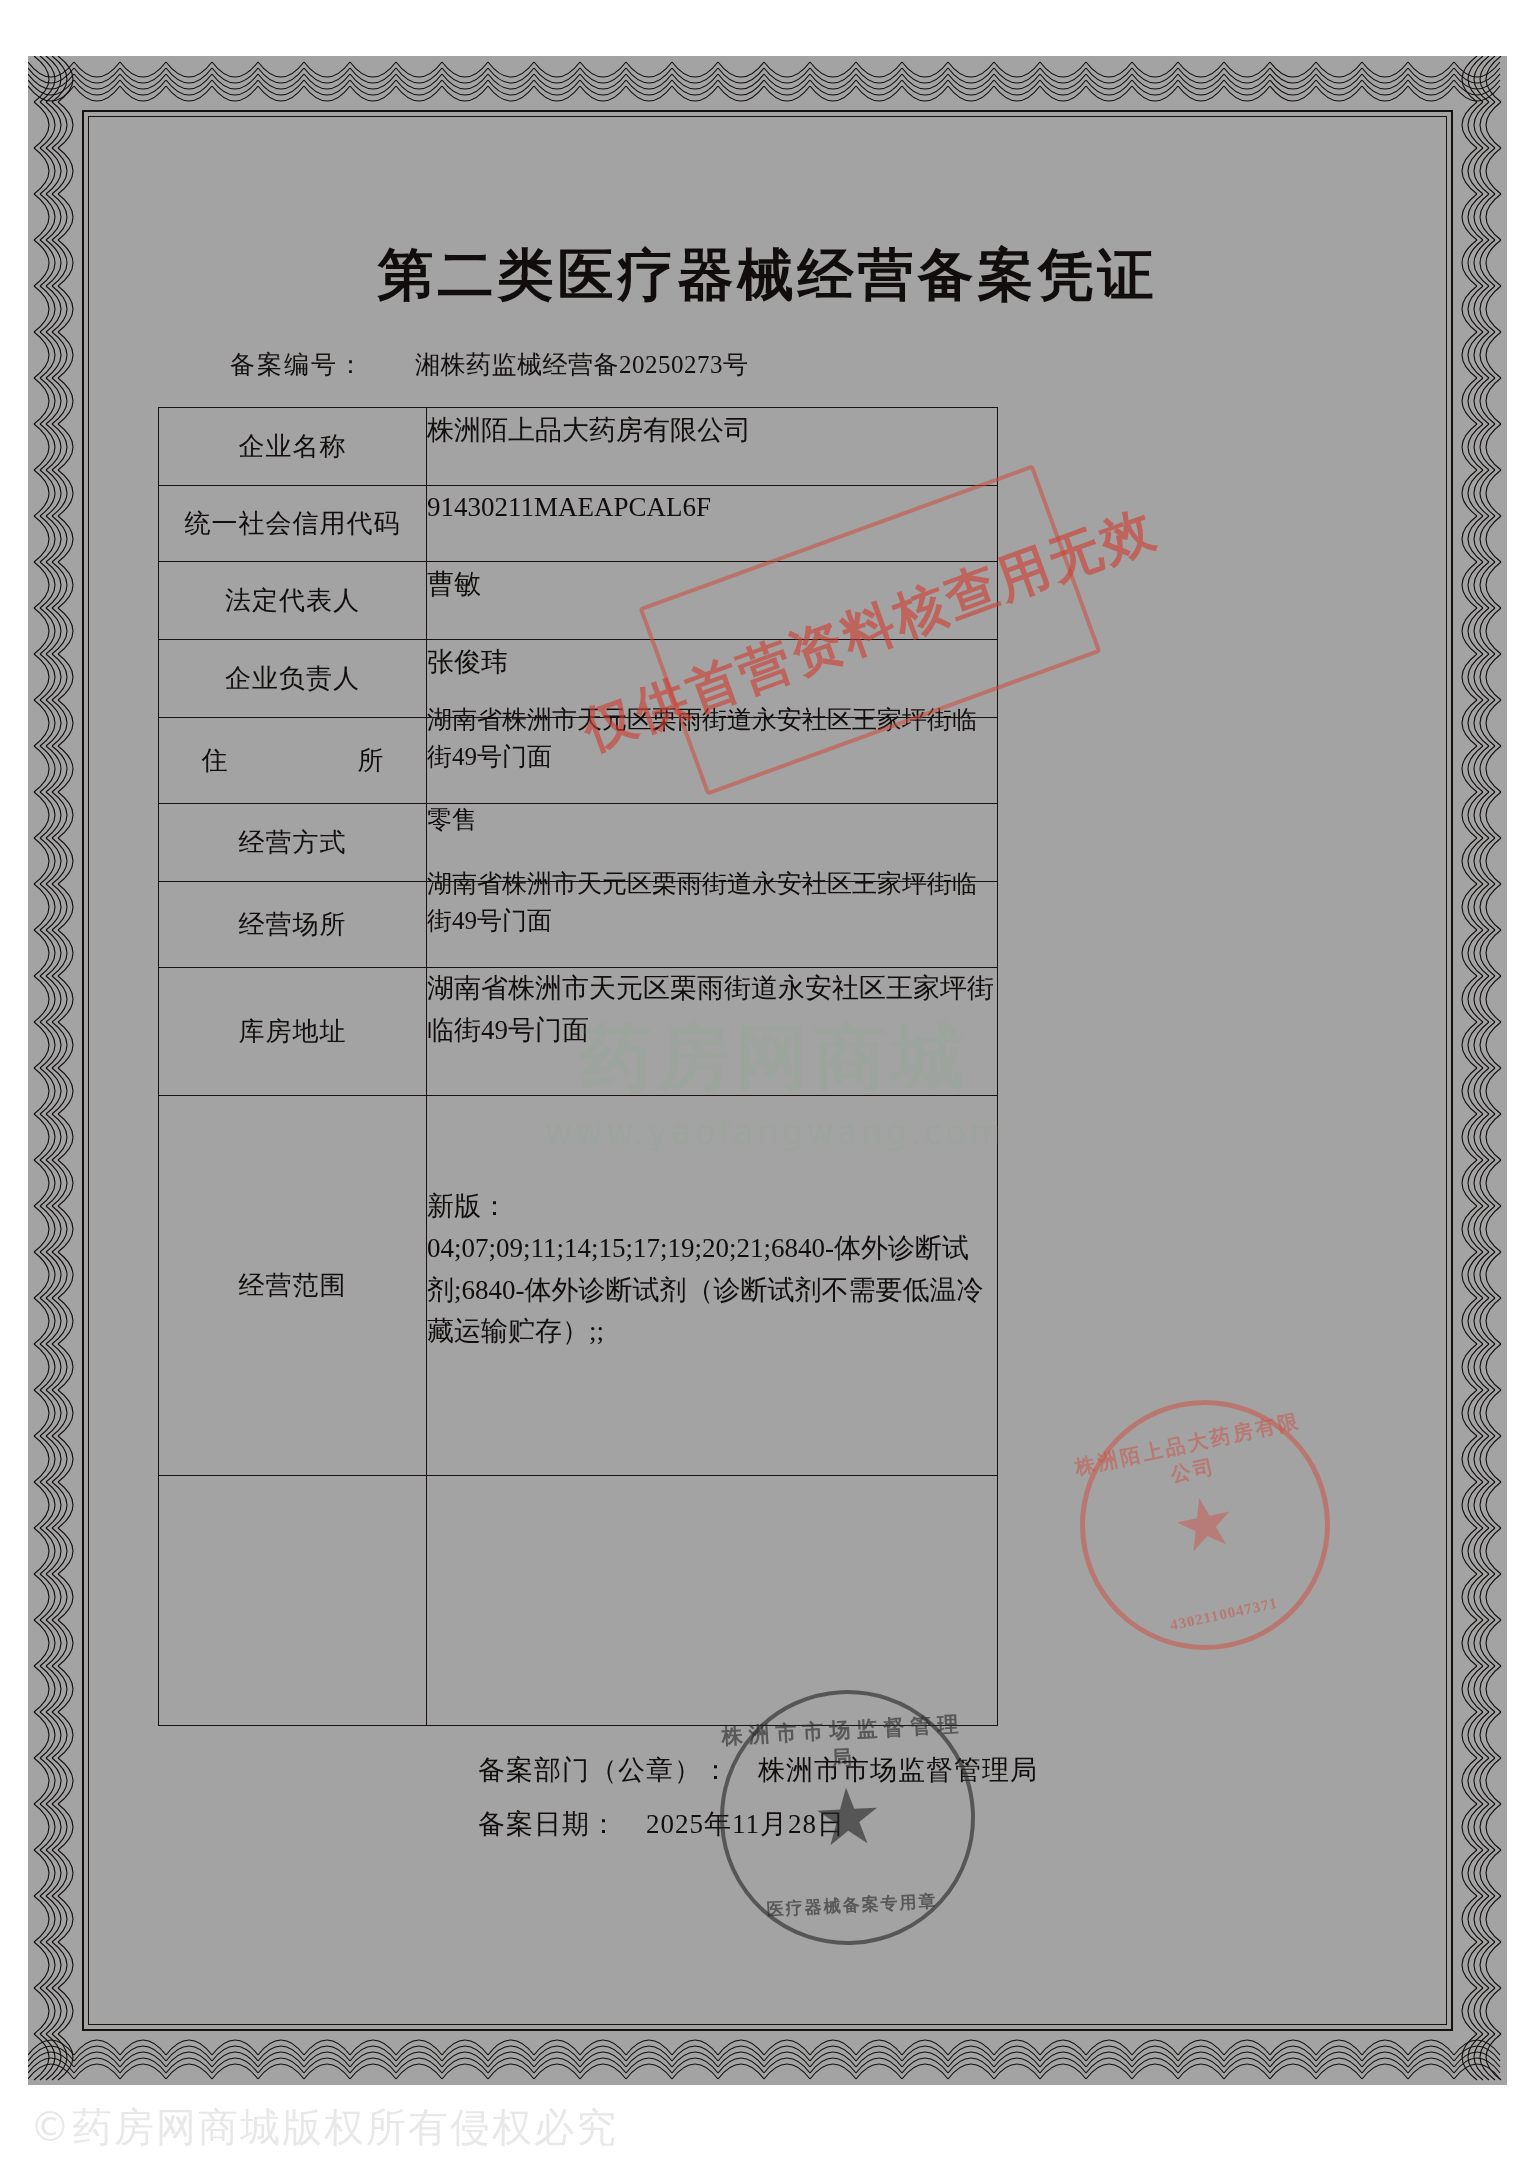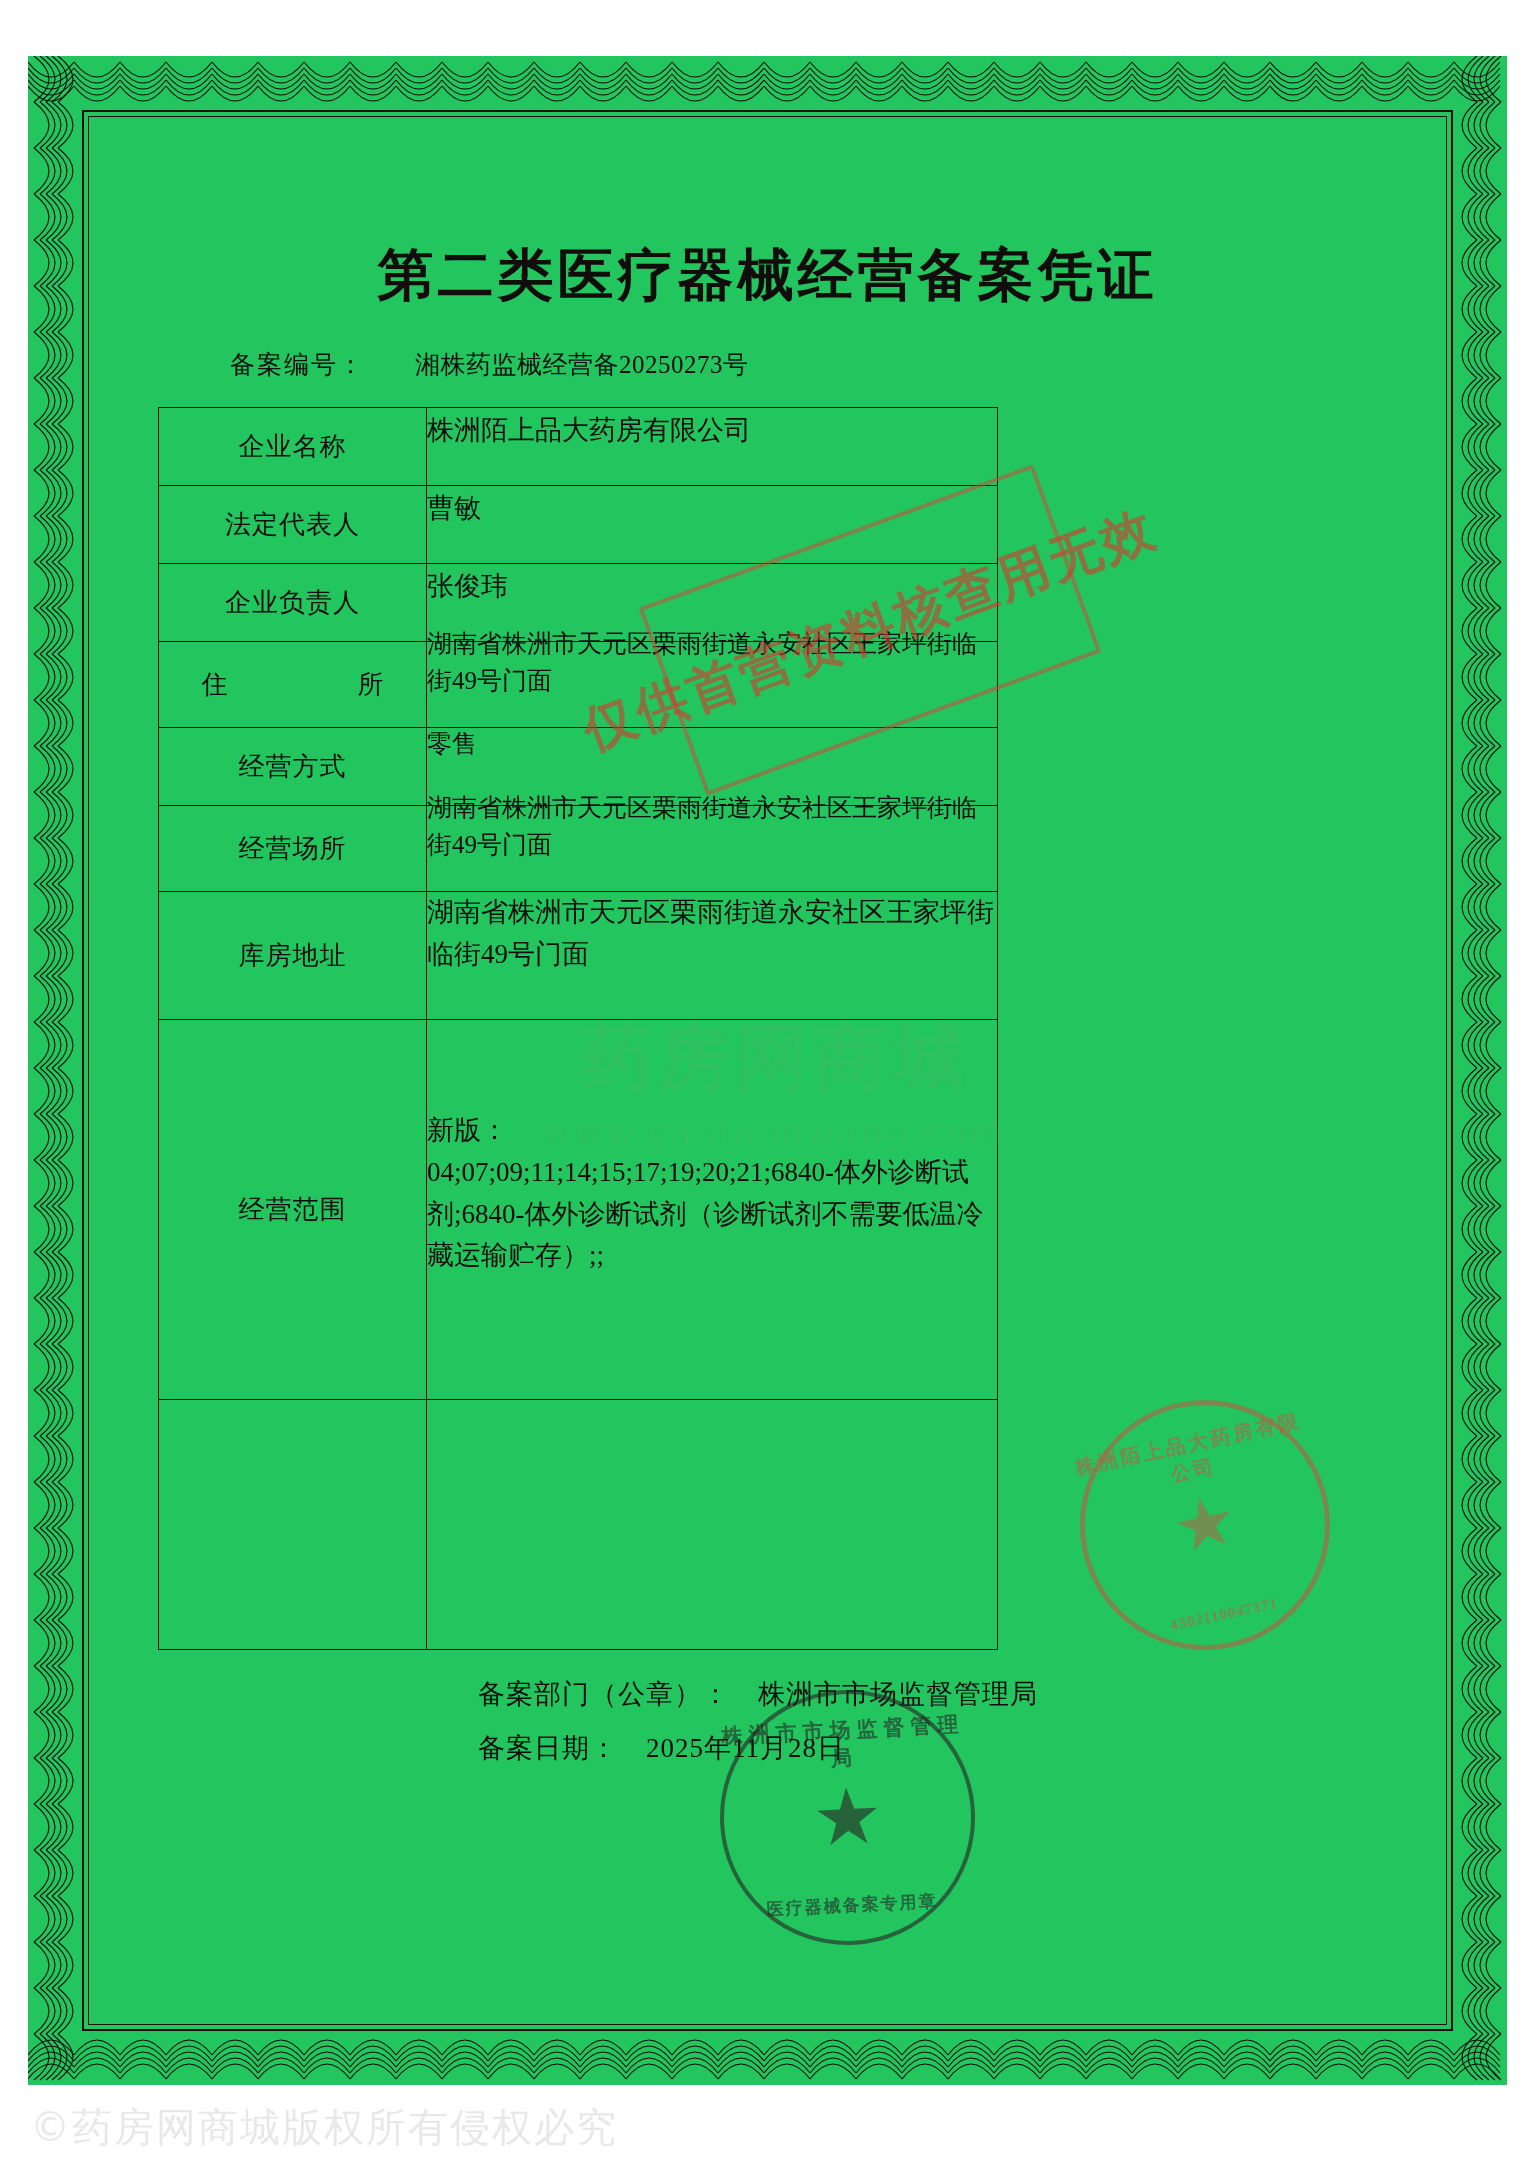--- a/index.html
+++ b/index.html
@@ -9,21 +9,21 @@
     background: #ffffff;
     font-family: "Liberation Serif", "DejaVu Serif", serif;
     position: relative;
     overflow: hidden;
   }
 
   
   .page-frame {
     position: absolute;
     left: 28px; top: 56px; right: 28px; bottom: 92px;
-    background: #22c55e;
+    background: #a3a3a3;
   }
   .scallop-band {
     position: absolute;
     overflow: hidden;
     pointer-events: none;
   }
   .scallop-band.top    { left: 0; right: 0; top: 0; height: 52px; }
   .scallop-band.bottom { left: 0; right: 0; bottom: 0; height: 52px; }
   .scallop-band.left   { left: 0; top: 0; bottom: 0; width: 52px; }
   .scallop-band.right  { right: 0; top: 0; bottom: 0; width: 52px; }
@@ -445,20 +445,26 @@
 
     <table class="cert">
       <tbody>
         <tr class="r-name">
           <td class="label">企业名称</td>
           <td class="value big v-top">
             <div class="shift-up">株洲陌上品大药房有限公司</div>
           </td>
         </tr>
 
+        <tr class="r-credit">
+          <td class="label">统一社会信用代码</td>
+          <td class="value big v-top">
+            <div class="shift-up">91430211MAEAPCAL6F</div>
+          </td>
+        </tr>
 
         <tr class="r-legal">
           <td class="label">法定代表人</td>
           <td class="value big v-top">
             <div class="shift-up">曹敏</div>
           </td>
         </tr>
 
         <tr class="r-head">
           <td class="label">企业负责人</td>

